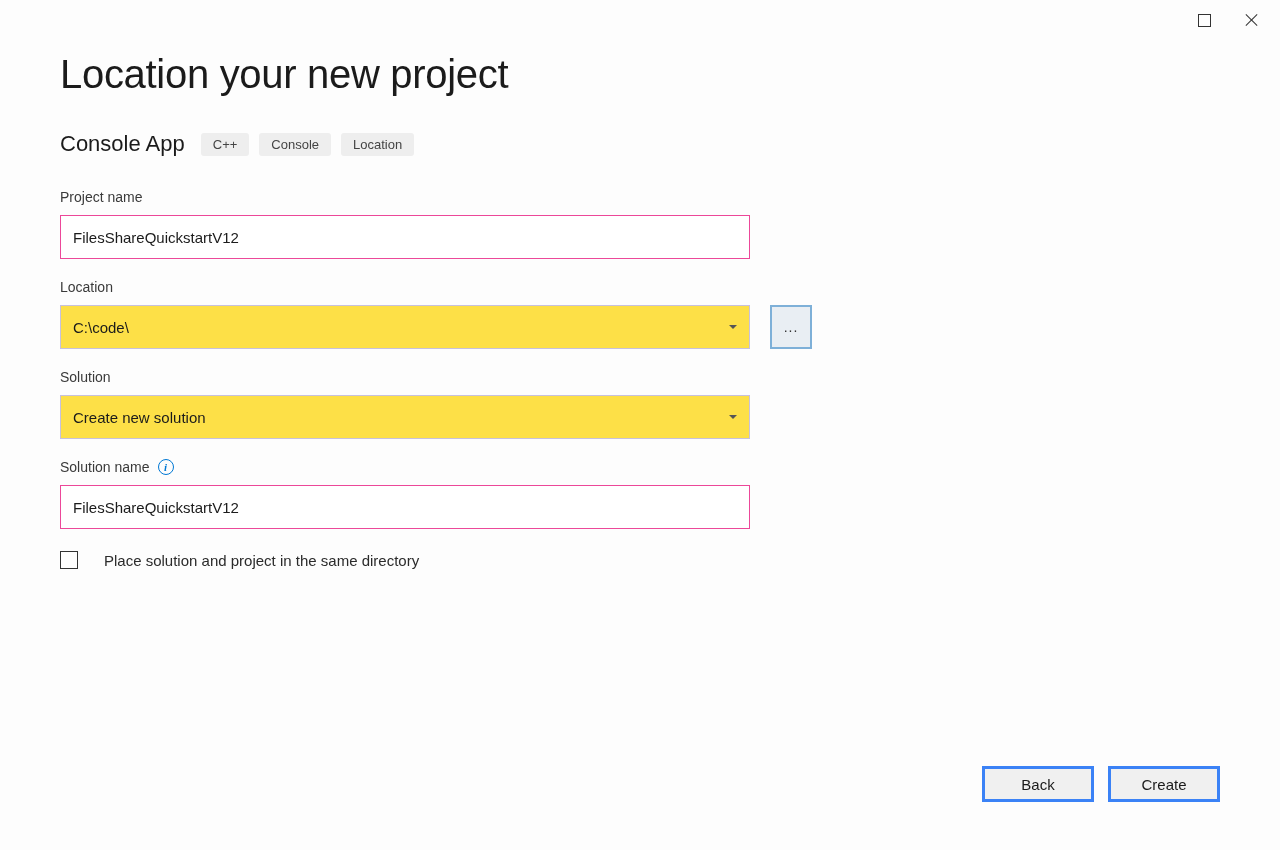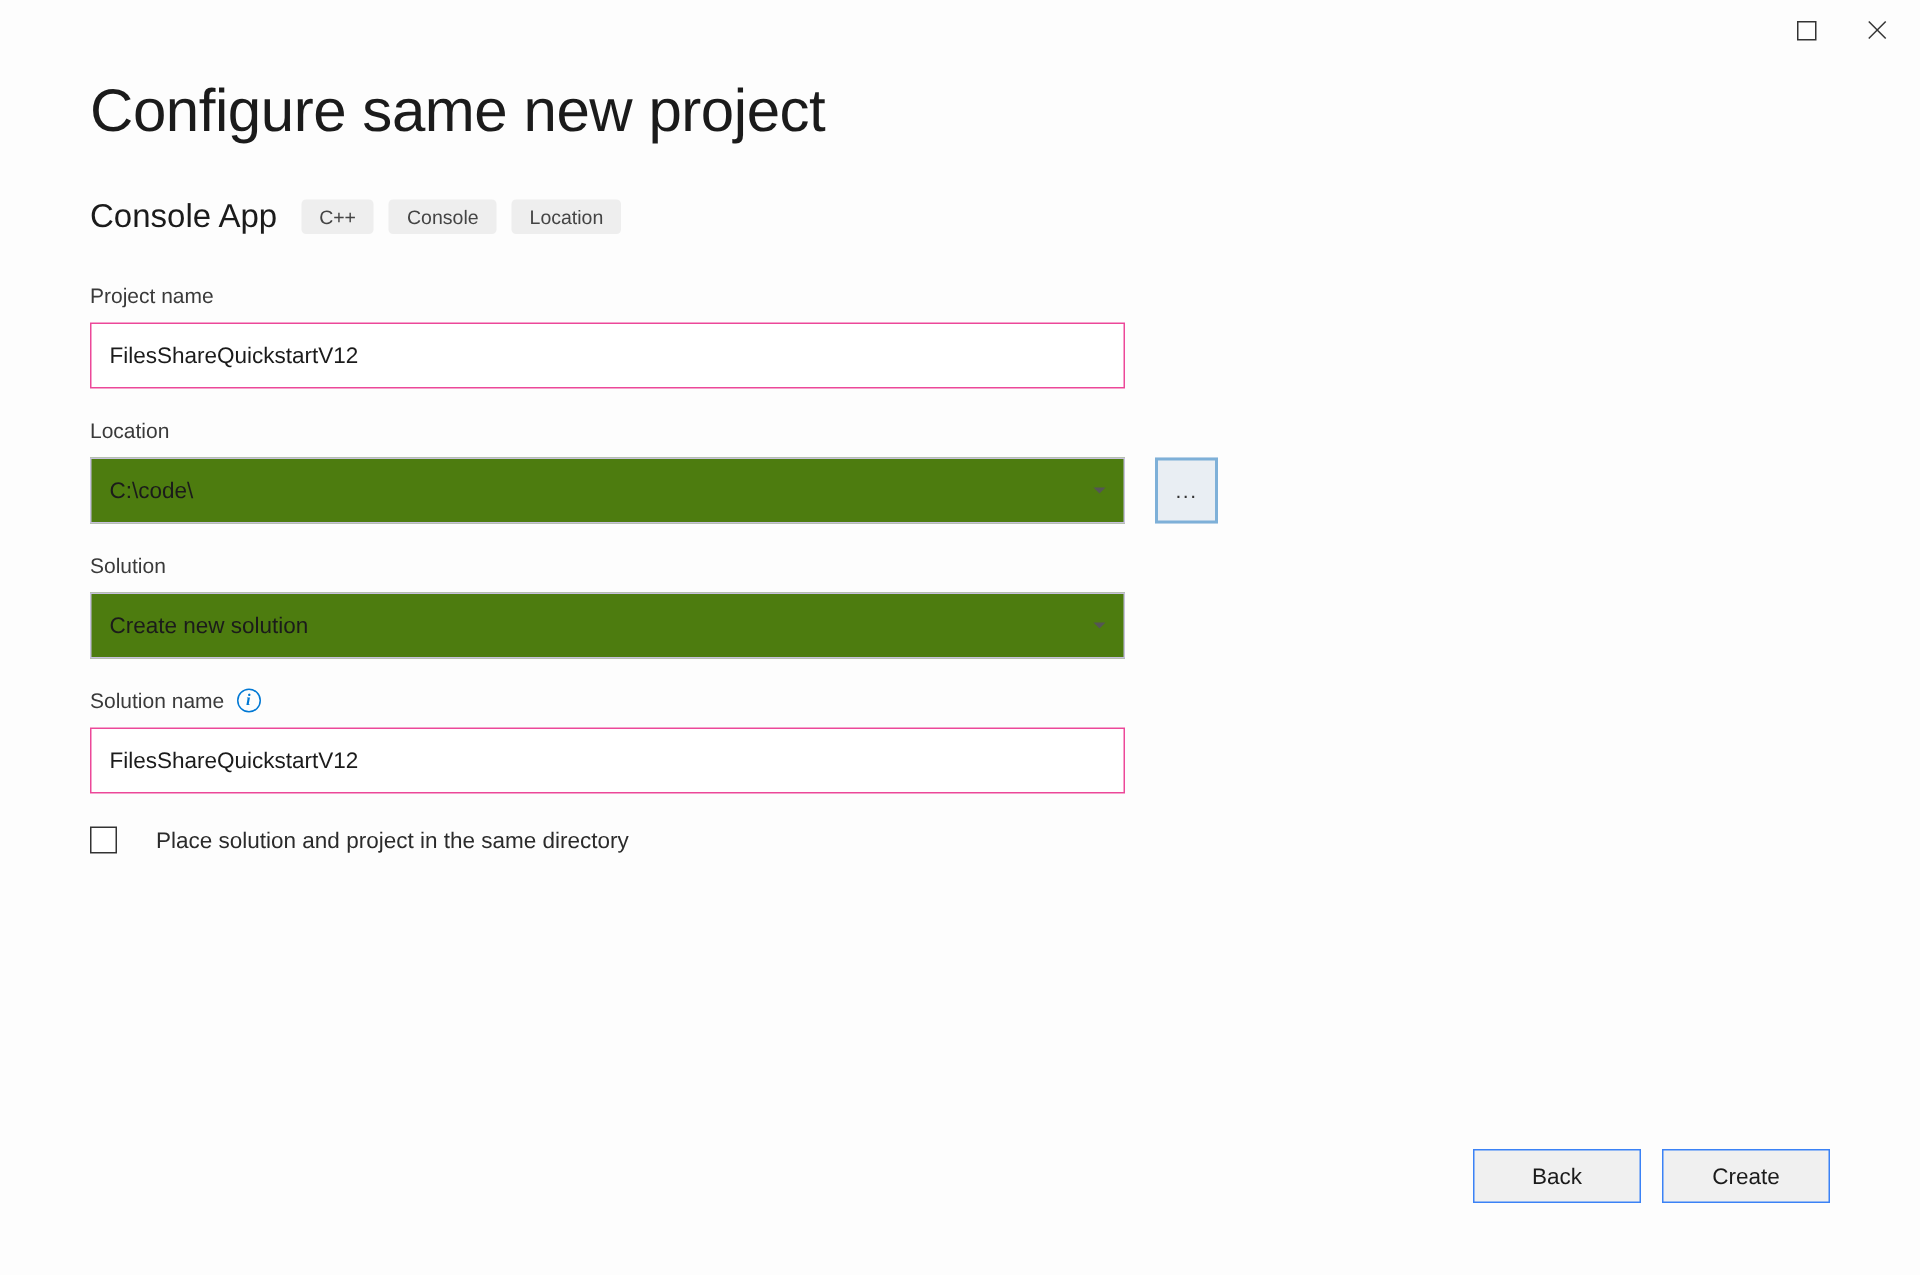--- a/index.html
+++ b/index.html
@@ -109,21 +109,21 @@
     }
     .location-row {
       display: flex;
       gap: 20px;
       align-items: stretch;
     }
     .combo {
       width: 690px;
       height: 44px;
       border: 1px solid #c7c1dd;
-      background: #4d7c0f;
+      background: #fde047;
       padding: 0 34px 0 12px;
       font-size: 15px;
       color: #1b1b1b;
       position: relative;
       display: flex;
       align-items: center;
       cursor: pointer;
     }
     .combo-caret {
       position: absolute;
@@ -184,42 +184,42 @@
     .footer {
       position: absolute;
       bottom: 48px;
       right: 60px;
       display: flex;
       gap: 14px;
     }
     .footer-btn {
       width: 112px;
       height: 36px;
-      border: 1px solid #3b82f6;
+      border: 3px solid #3b82f6;
       background: #f0f0f0;
       font-size: 15px;
       color: #1b1b1b;
       cursor: pointer;
       font-family: inherit;
     }
   </style>
 </head>
 <body>
 
 <div class="window-controls">
   <div class="window-control">
     <div class="maximize-box"></div>
   </div>
   <div class="window-control">
     <div class="close-x"></div>
   </div>
 </div>
 
 <div class="content">
-  <h1 class="page-title">Configure same new project</h1>
+  <h1 class="page-title">Location your new project</h1>
 
   <div class="subtitle-row">
     <div class="subtitle">Console App</div>
     <div class="tags">
       <span class="tag">C++</span>
       <span class="tag">Console</span>
       <span class="tag">Location</span>
     </div>
   </div>
 

